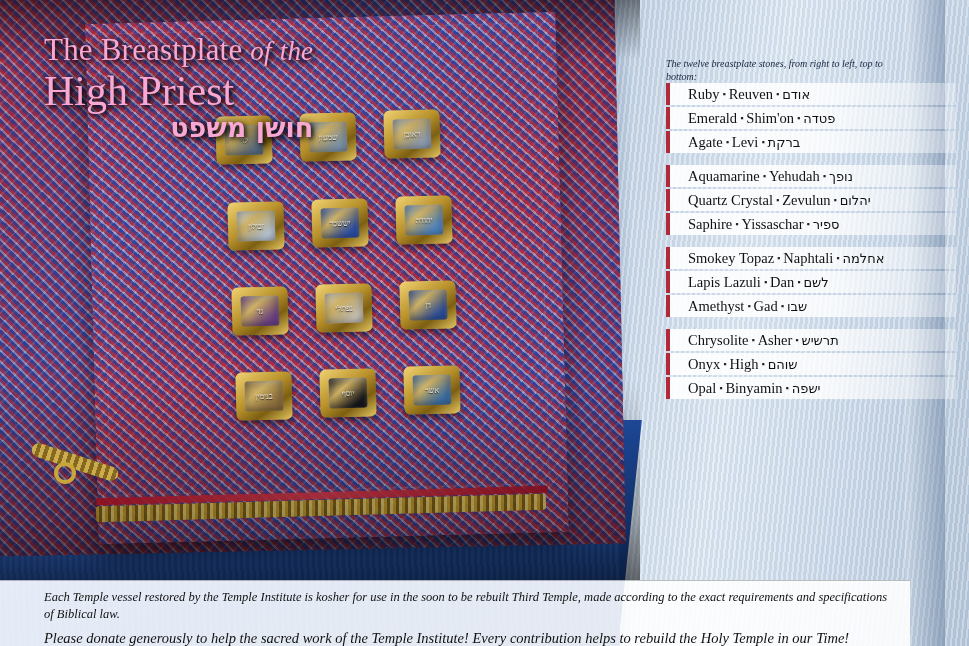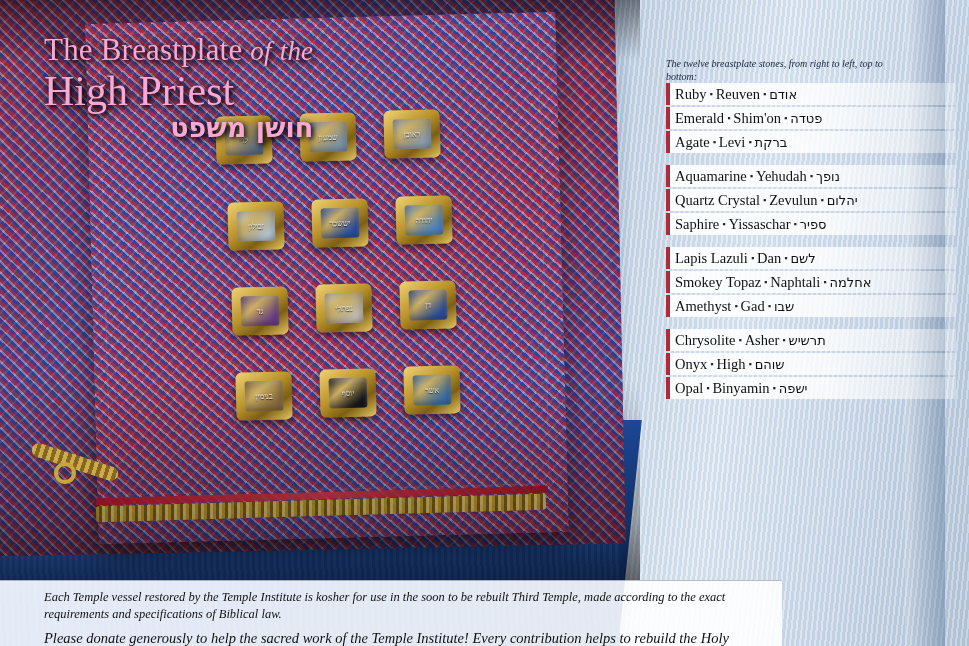--- a/index.html
+++ b/index.html
@@ -176,37 +176,37 @@
     display: flex;
     align-items: center;
   }
   .stone-row .bar {
     position: absolute; left: 0; top: 0; height: 22px; width: 290px;
     border-left: 4px solid #b02a3a;
     background: linear-gradient(90deg, rgba(255,255,255,0.92) 0%, rgba(255,255,255,0.82) 55%, rgba(255,255,255,0.30) 100%);
   }
   .stone-row .txt {
     position: relative;
-    padding-left: 9px;
+    padding-left: 22px;
     font-size: 14.5px;
     color: #111;
     white-space: nowrap;
   }
   .stone-row .heb {
     font-family: "DejaVu Sans", sans-serif;
     font-size: 13px;
     direction: rtl;
     unicode-bidi: isolate;
   }
   .sep { font-size: 9px; vertical-align: 2px; color: #222; padding: 0 3px; }
   .group-gap { height: 10px; }
 
   
   .caption {
-    position: absolute; left: 0; bottom: 0; width: 782px; height: 66px;
+    position: absolute; left: 0; bottom: 0; width: 910px; height: 66px;
     background: rgba(255,255,255,0.88);
     border-top: 1px solid rgba(0,0,0,0.25);
     padding: 8px 12px 0 44px;
   }
   .caption .l1 {
     font-style: italic; font-size: 12.5px; color: #101010; line-height: 1.35;
   }
   .caption .l2 {
     font-style: italic; font-size: 14.5px; color: #101010; margin-top: 7px;
   }
@@ -306,25 +306,25 @@
           <div class="bar"></div>
           <div class="txt"><span>Quartz Crystal</span><span class="sep">▪</span><span>Zevulun</span><span class="sep">▪</span><span class="heb">יהלום</span></div>
         </div>
         <div class="stone-row">
           <div class="bar"></div>
           <div class="txt"><span>Saphire</span><span class="sep">▪</span><span>Yissaschar</span><span class="sep">▪</span><span class="heb">ספיר</span></div>
         </div>
         <div class="group-gap"></div>
         <div class="stone-row">
           <div class="bar"></div>
+          <div class="txt"><span>Smokey Topaz</span><span class="sep">▪</span><span>Naphtali</span><span class="sep">▪</span><span class="heb">אחלמה</span></div>
+        </div>
+        <div class="stone-row">
+          <div class="bar"></div>
           <div class="txt"><span>Lapis Lazuli</span><span class="sep">▪</span><span>Dan</span><span class="sep">▪</span><span class="heb">לשם</span></div>
-        </div>
-        <div class="stone-row">
-          <div class="bar"></div>
-          <div class="txt"><span>Smokey Topaz</span><span class="sep">▪</span><span>Naphtali</span><span class="sep">▪</span><span class="heb">אחלמה</span></div>
         </div>
         <div class="stone-row">
           <div class="bar"></div>
           <div class="txt"><span>Amethyst</span><span class="sep">▪</span><span>Gad</span><span class="sep">▪</span><span class="heb">שבו</span></div>
         </div>
         <div class="group-gap"></div>
         <div class="stone-row">
           <div class="bar"></div>
           <div class="txt"><span>Chrysolite</span><span class="sep">▪</span><span>Asher</span><span class="sep">▪</span><span class="heb">תרשיש</span></div>
         </div>

